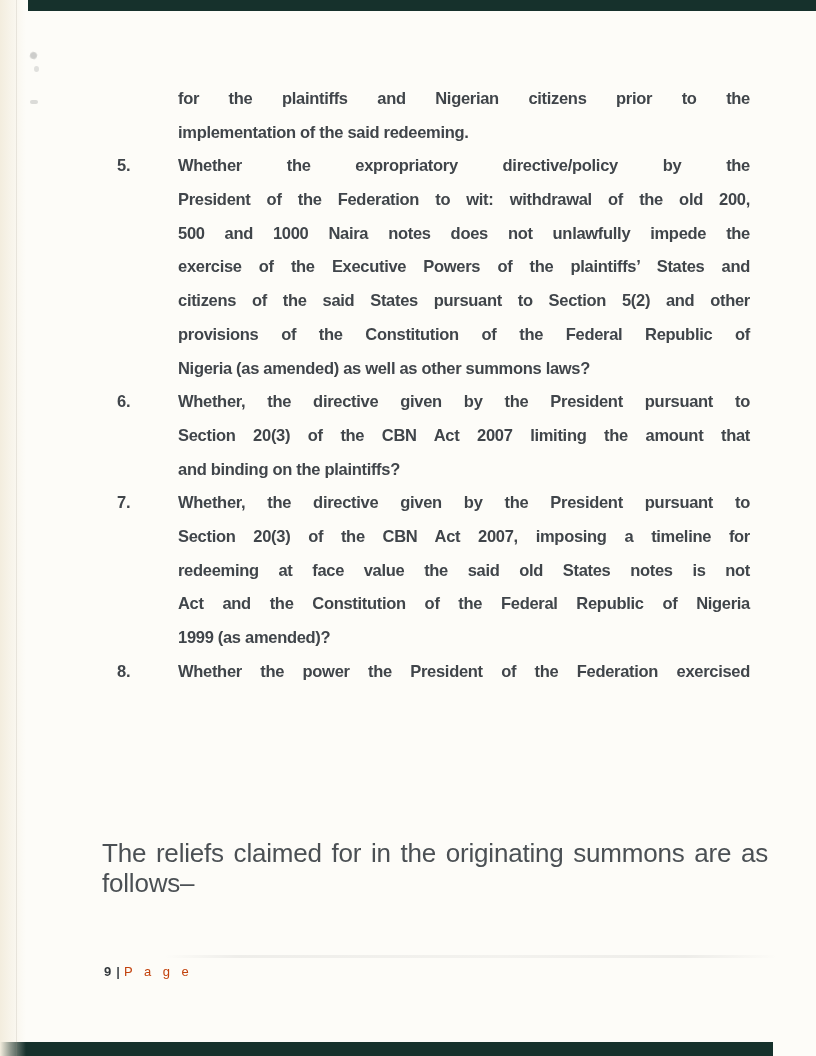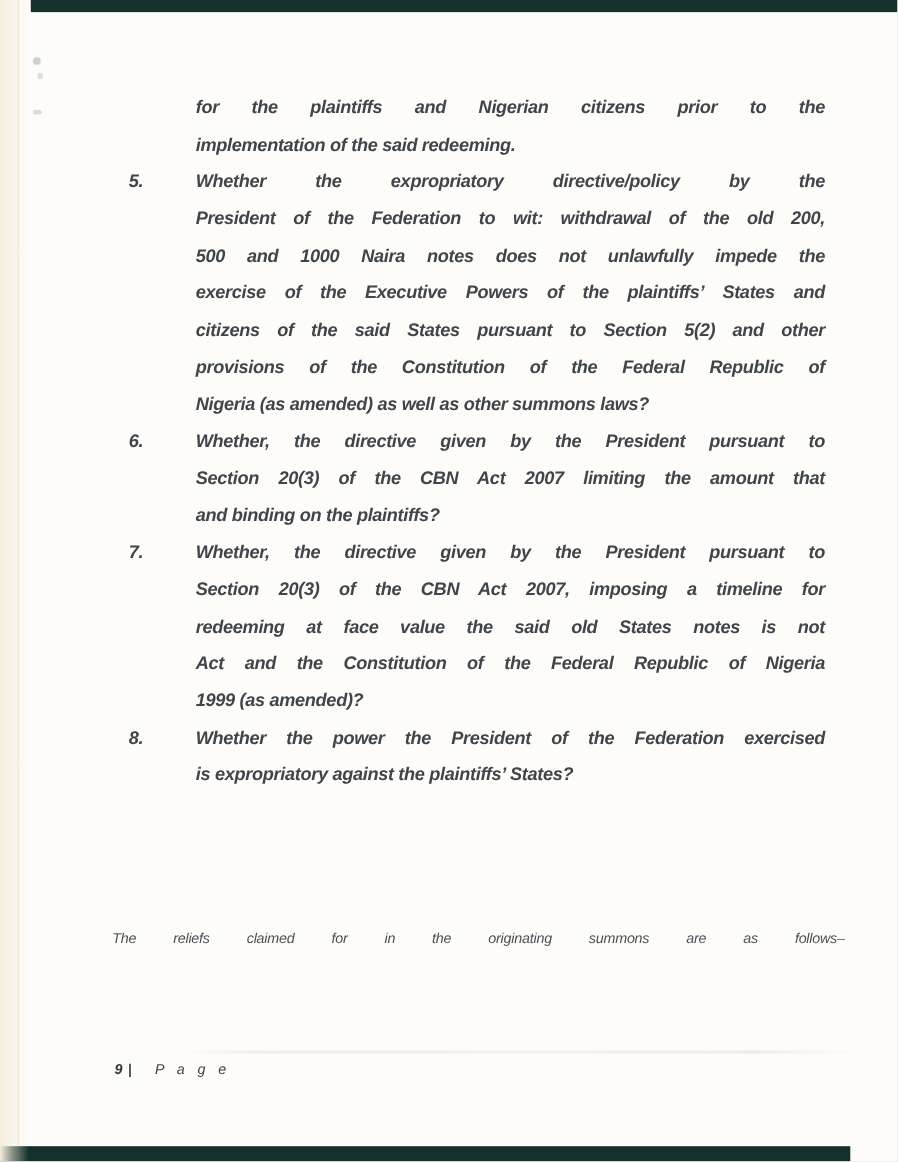--- a/index.html
+++ b/index.html
@@ -3,21 +3,20 @@
 <meta charset="utf-8">
 <style>
   html,body { margin:0; padding:0; background:#e8e8e8; }
   .page {
     position:relative;
     width:816px; height:1056px;
     margin:0 auto;
     background:#fdfcf8;
     overflow:hidden;
     font-family:"Liberation Sans", sans-serif;
-    font-style:italic;
   }
 
   
   .edge-bar { position:absolute; background:#16312c; }
   .edge-bar.top { top:0; left:28px; right:0; height:11px; }
   .edge-bar.bottom { bottom:0; left:0; width:773px; height:14px; }
 
   
   .left-shade {
     position:absolute; left:0; top:0; bottom:0; width:26px;
@@ -53,34 +52,34 @@
     position:absolute; left:-61px; top:0;
     width:30px; text-align:left;
   }
 
   
   .closing {
     position:absolute; left:102px; top:838px; width:666px;
     height:30px; line-height:30px;
     color:#4b5054;
     font-weight:normal;
-    font-size:13px;
+    font-size:26px;
     letter-spacing:-0.2px;
     text-align:justify; text-align-last:justify;
   }
 
   
   .footer {
     position:absolute; left:104px; top:963px;
     font-size:13px; line-height:18px;
     white-space:nowrap;
   }
   .footer .num9 { color:#33383c; font-weight:bold; }
   .footer .sep  { color:#4a4f53; font-weight:bold; padding:0 4px 0 5px; }
-  .footer .lbl  { color:#404040; font-weight:normal; letter-spacing:4px;margin-left:17px; }
+  .footer .lbl  { color:#c2410c; font-weight:normal; letter-spacing:4px; }
 
   .footer-smudge {
     position:absolute; left:165px; top:955px; width:612px; height:3px;
     background:linear-gradient(90deg, rgba(110,110,110,0) 0%, rgba(110,110,110,0.10) 12%, rgba(110,110,110,0.07) 55%, rgba(110,110,110,0.11) 85%, rgba(110,110,110,0) 100%);
     border-radius:2px;
   }
 </style>
 </head>
 <body>
 
@@ -120,21 +119,20 @@
       <span class="num">7.</span><span>Whether, the directive given by the President pursuant to</span>
     </div>
     <div class="ln">Section 20(3) of the CBN Act 2007, imposing a timeline for</div>
     <div class="ln">redeeming at face value the said old States notes is not</div>
     <div class="ln">Act and the Constitution of the Federal Republic of Nigeria</div>
     <div class="ln last">1999 (as amended)?</div>
 
     <div class="ln">
       <span class="num">8.</span><span>Whether the power the President of the Federation exercised</span>
     </div>
-    <div class="ln last">is expropriatory against the plaintiffs’ States?</div>
 
   </div>
 
   <div class="closing">The reliefs claimed for in the originating summons are as follows–</div>
 
   <div class="footer-smudge"></div>
   <div class="footer">
     <span class="num9">9</span><span class="sep">|</span><span class="lbl">P a g e</span>
   </div>
 

